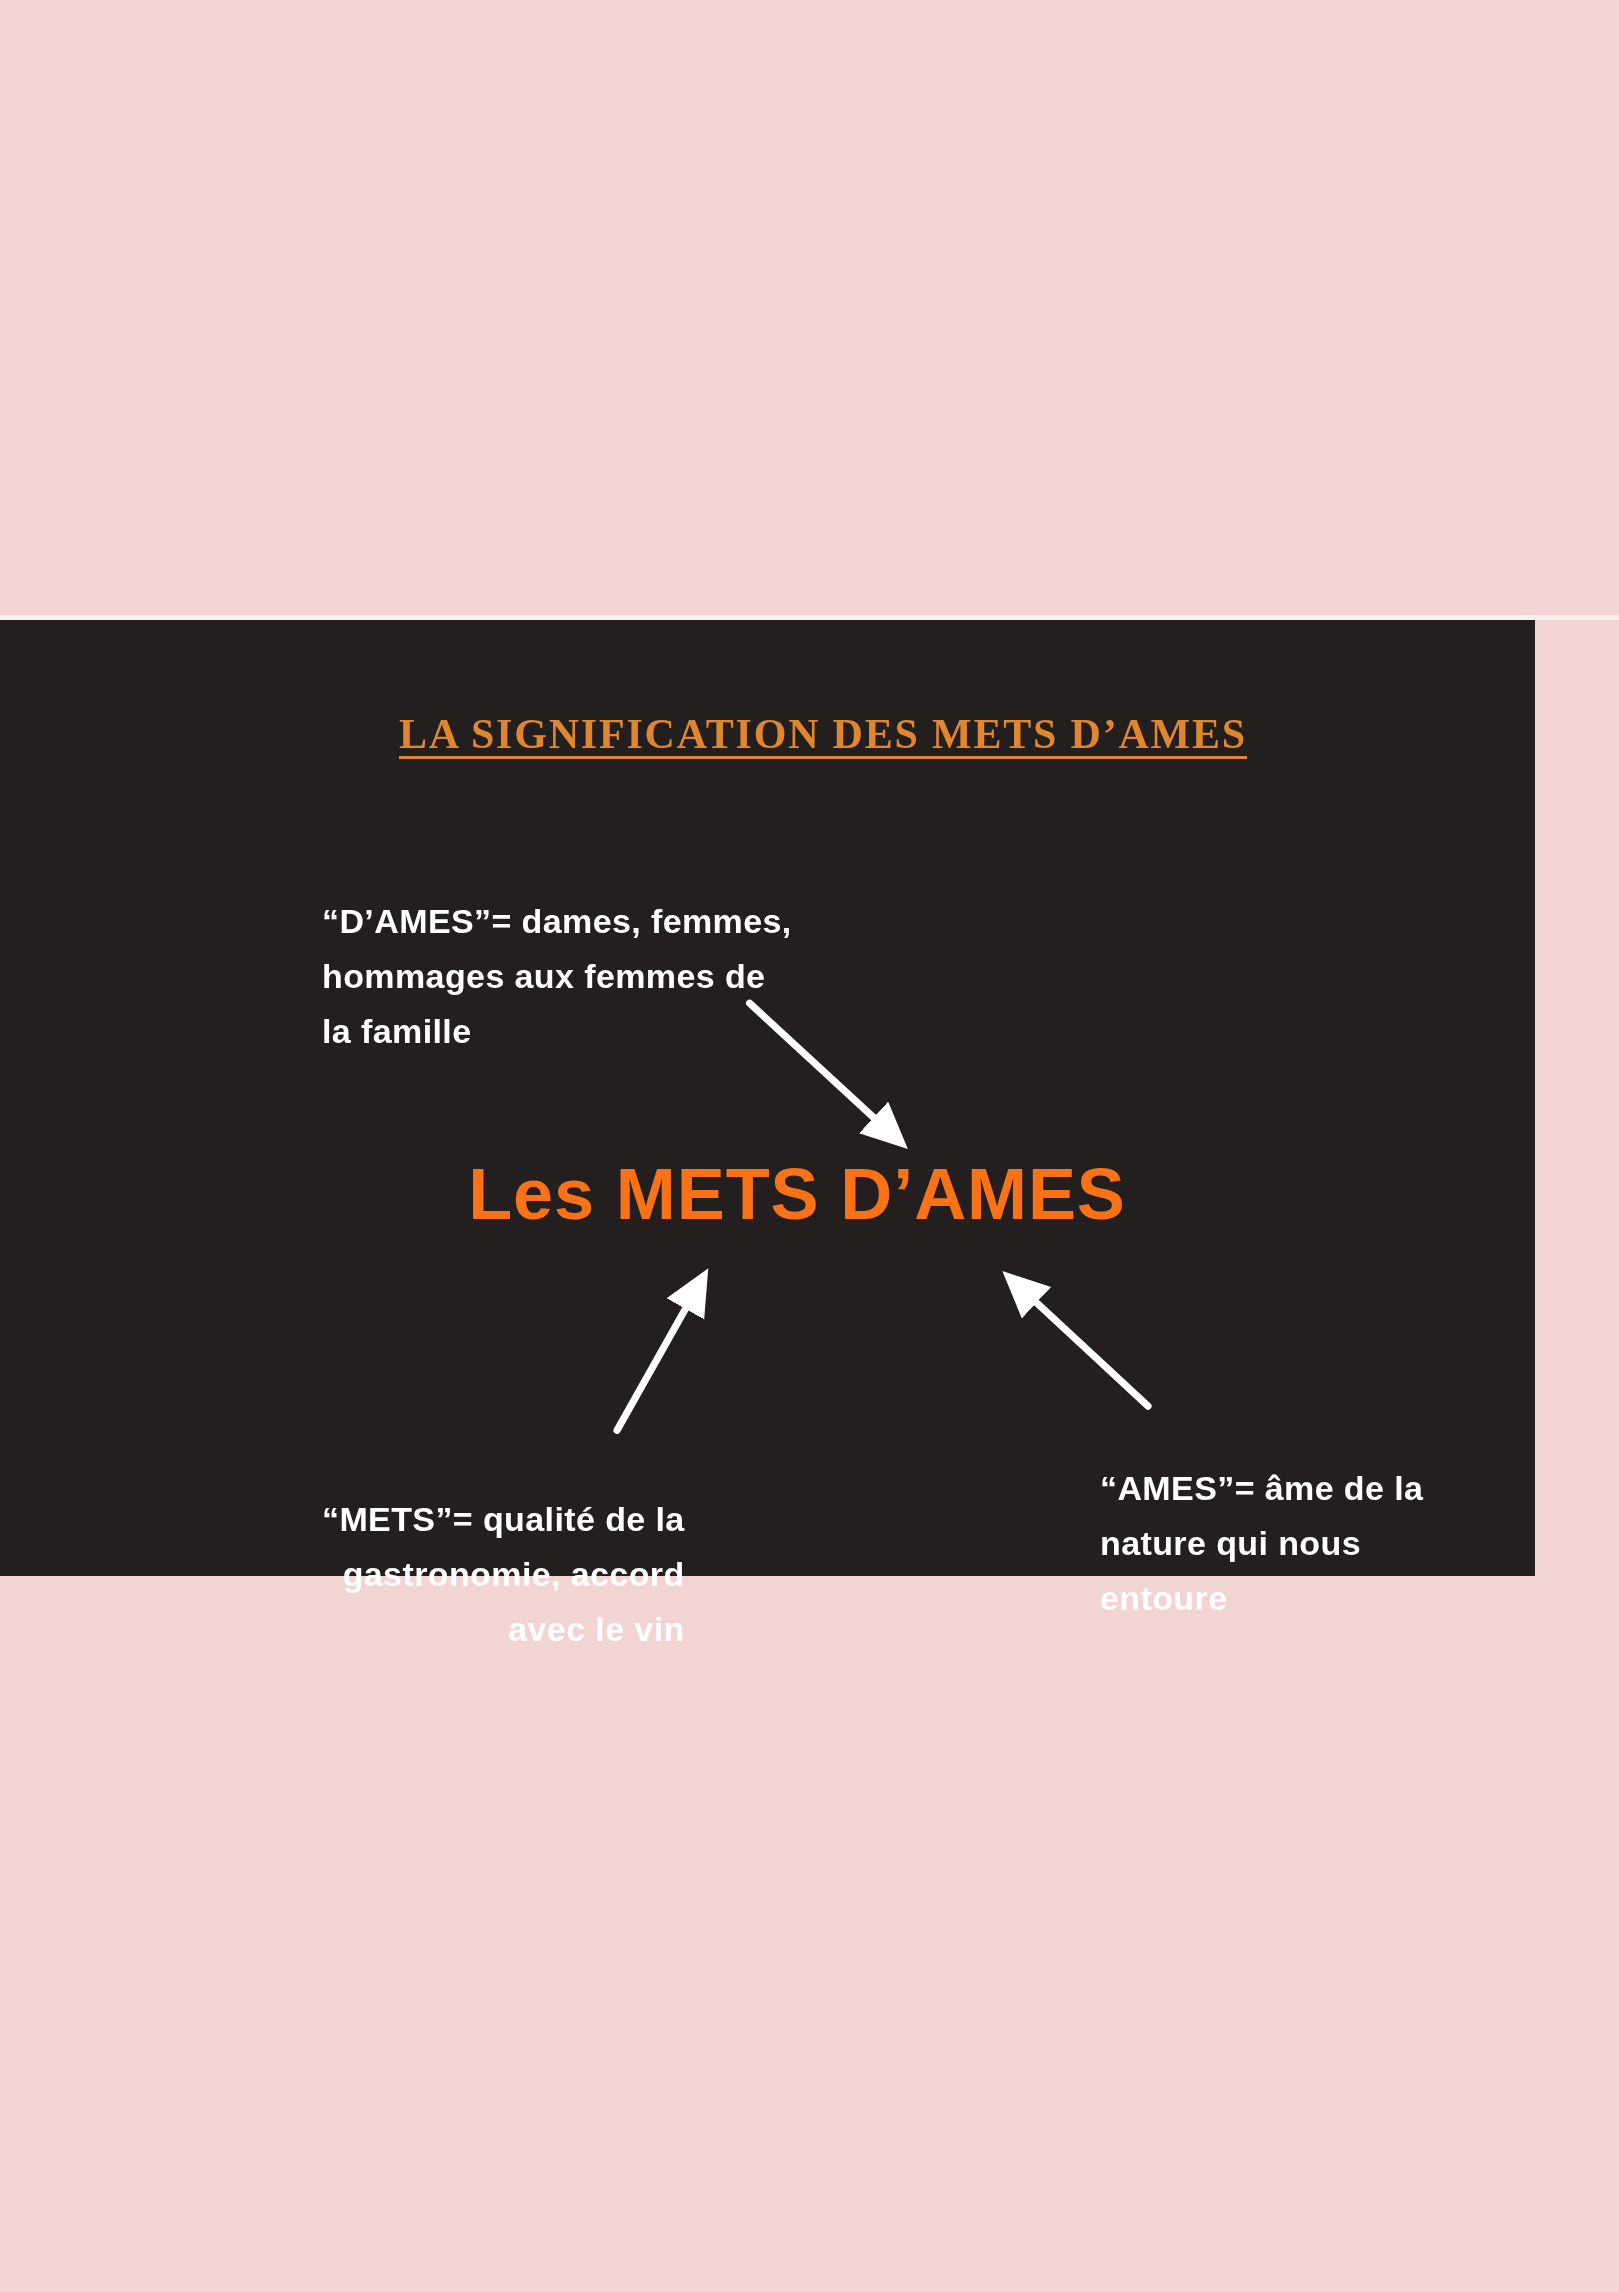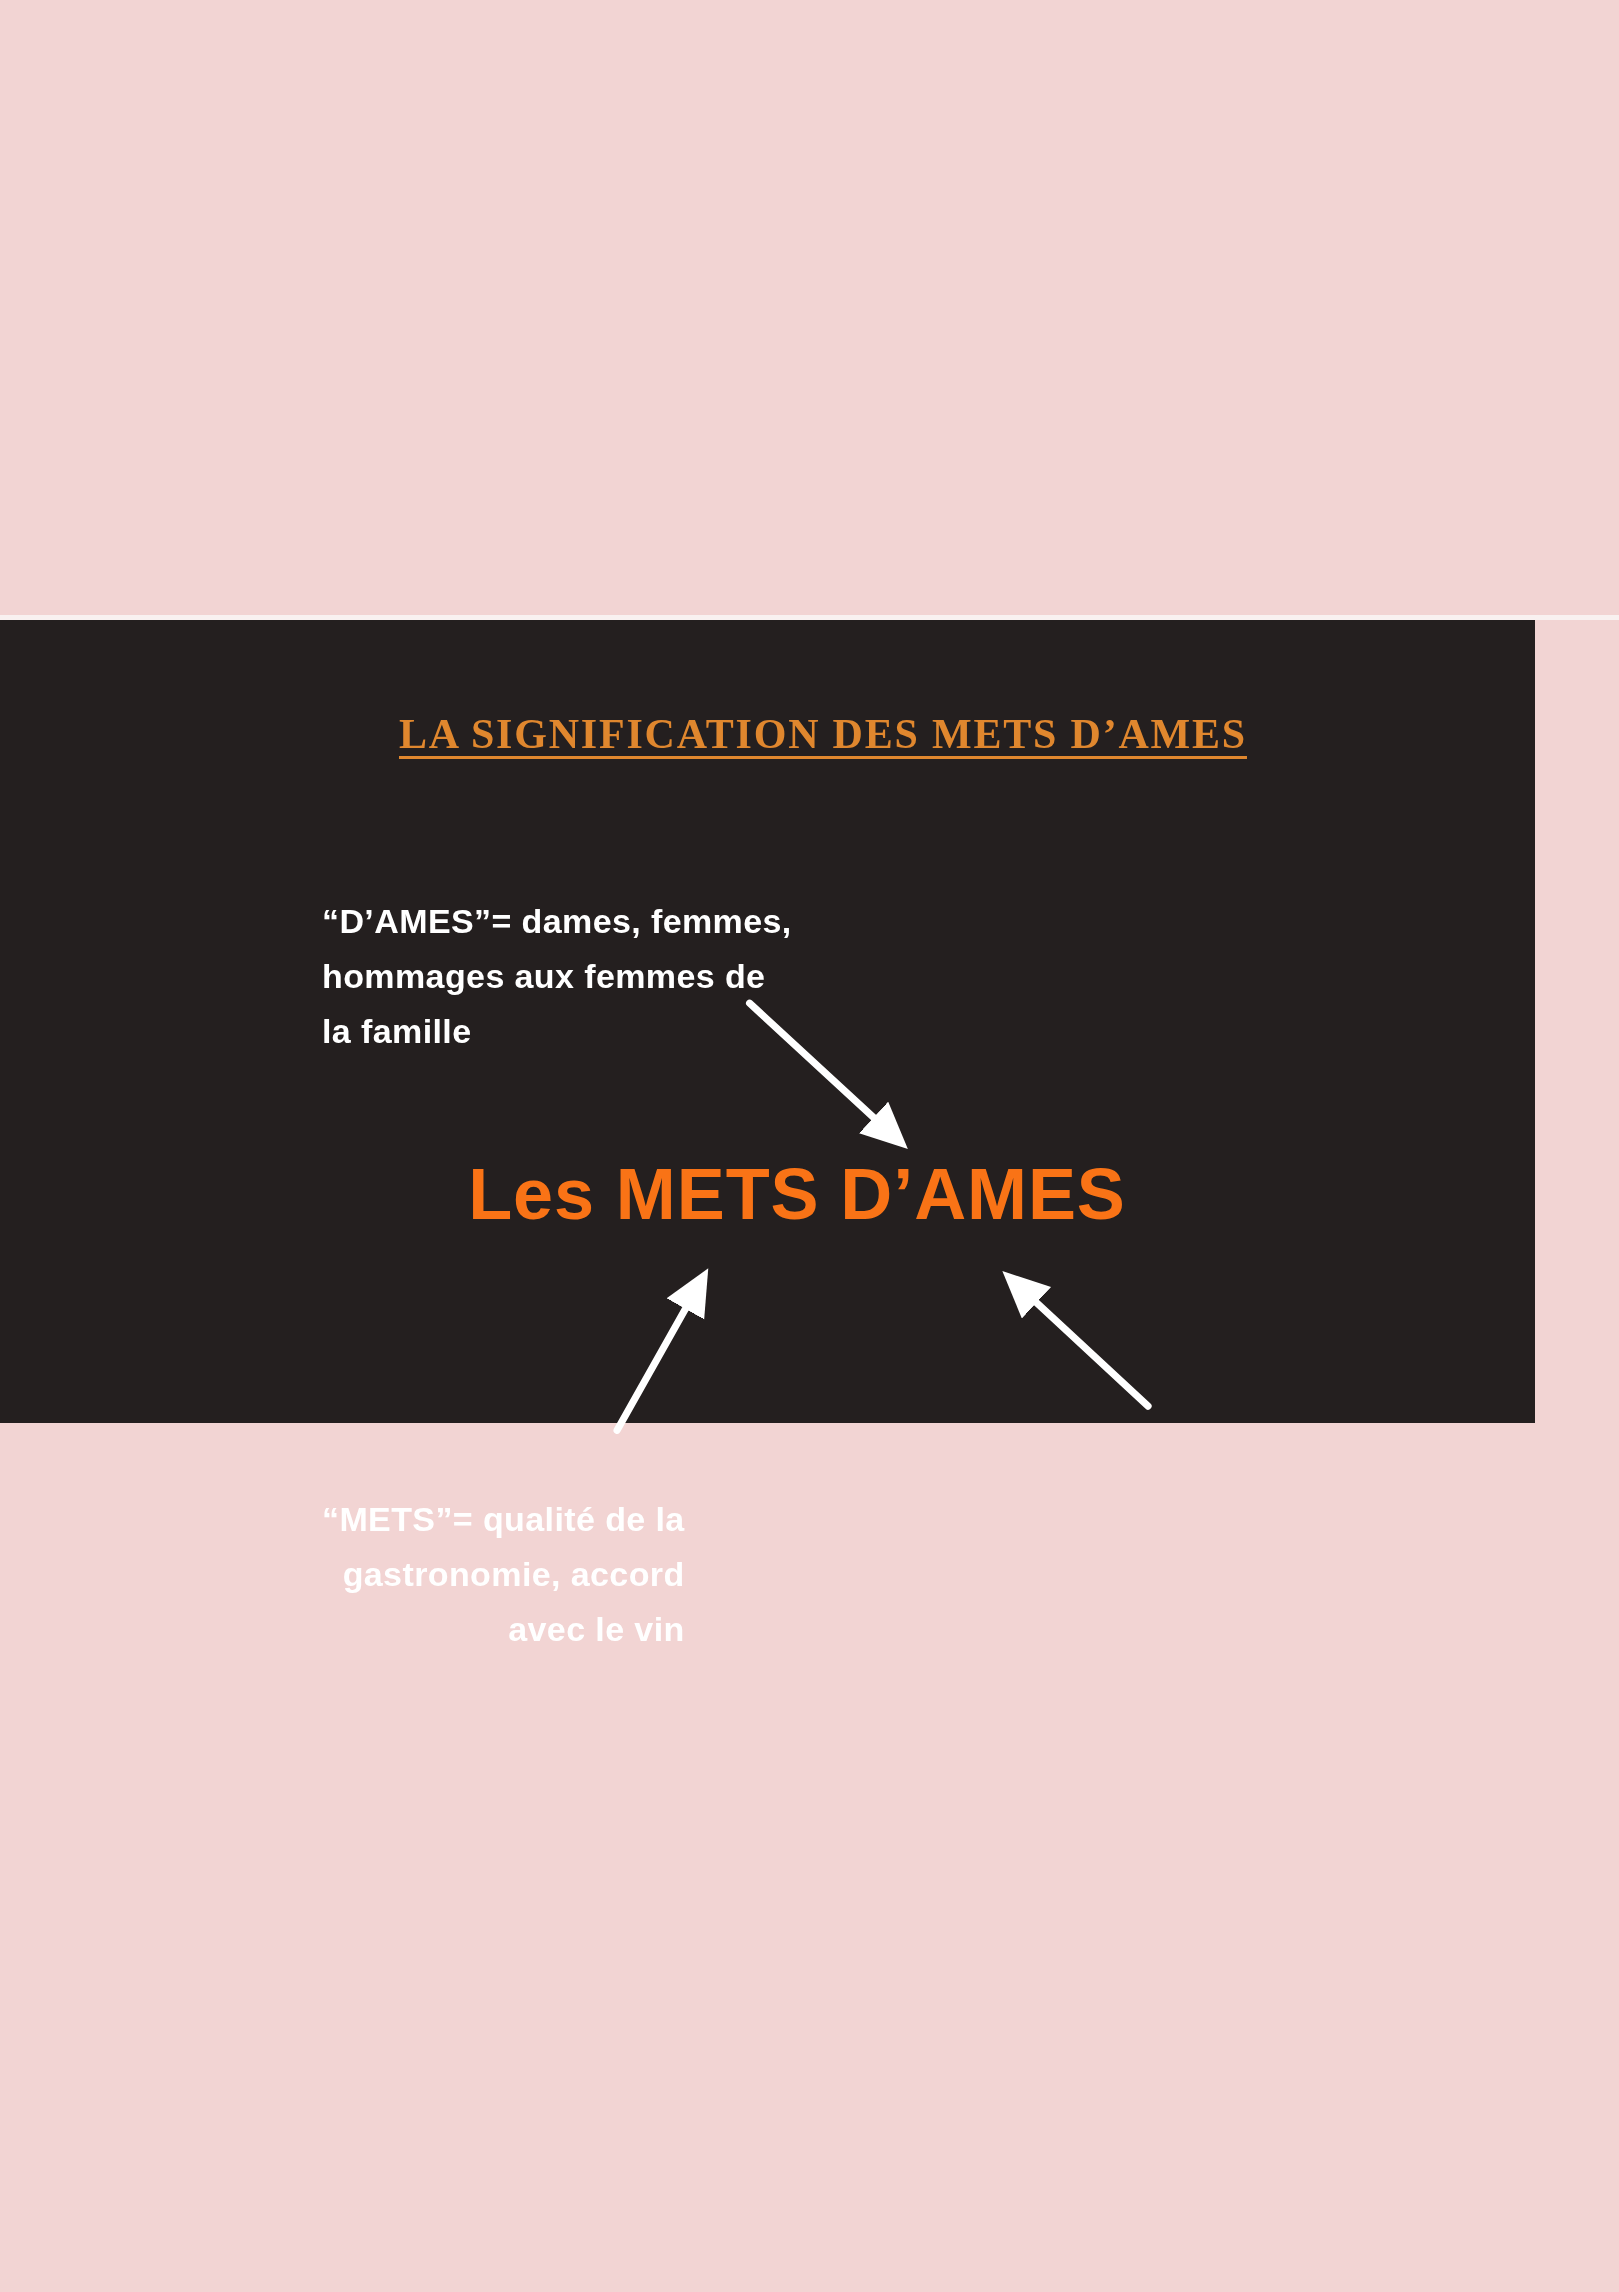--- a/index.html
+++ b/index.html
@@ -12,21 +12,21 @@
   }
   .separator {
     position: absolute;
     left: 0; top: 615px;
     width: 1619px; height: 4.5px;
     background: #f9f1f0;
   }
   .panel {
     position: absolute;
     left: 0; top: 620px;
-    width: 1535px; height: 803px;
+    width: 1535px; height: 956px;
     background: #241f1f;
   }
   .slide-title {
     position: absolute;
     left: 399px; top: 90px;
     font-family: "Liberation Serif", serif;
     font-weight: bold;
     font-size: 42px;
     letter-spacing: 1.8px;
     color: #e0872e;
@@ -76,20 +76,23 @@
   <div class="annotation ann-dames">“D’AMES”= dames, femmes,
 hommages aux femmes de
 la famille</div>
 
   <div class="center-title">Les METS D’AMES</div>
 
   <div class="annotation ann-mets">“METS”= qualité de la
 gastronomie, accord
 avec le vin</div>
 
+  <div class="annotation ann-ames">“AMES”= âme de la
+nature qui nous
+entoure</div>
 
   <svg class="arrows-layer" viewBox="0 0 1714 1233">
     <defs>
       <marker id="arrowhead" markerWidth="7" markerHeight="7" refX="4.5" refY="3" orient="auto">
         <path d="M0,0 L6.5,3 L0,6 Z" fill="#ffffff"></path>
       </marker>
     </defs>
     <line x1="837" y1="428" x2="1002" y2="580" stroke="#ffffff" stroke-width="8" stroke-linecap="round" marker-end="url(#arrowhead)"></line>
     <line x1="689" y1="905" x2="783" y2="738" stroke="#ffffff" stroke-width="8" stroke-linecap="round" marker-end="url(#arrowhead)"></line>
     <line x1="1282" y1="878" x2="1131" y2="738" stroke="#ffffff" stroke-width="8" stroke-linecap="round" marker-end="url(#arrowhead)"></line>

